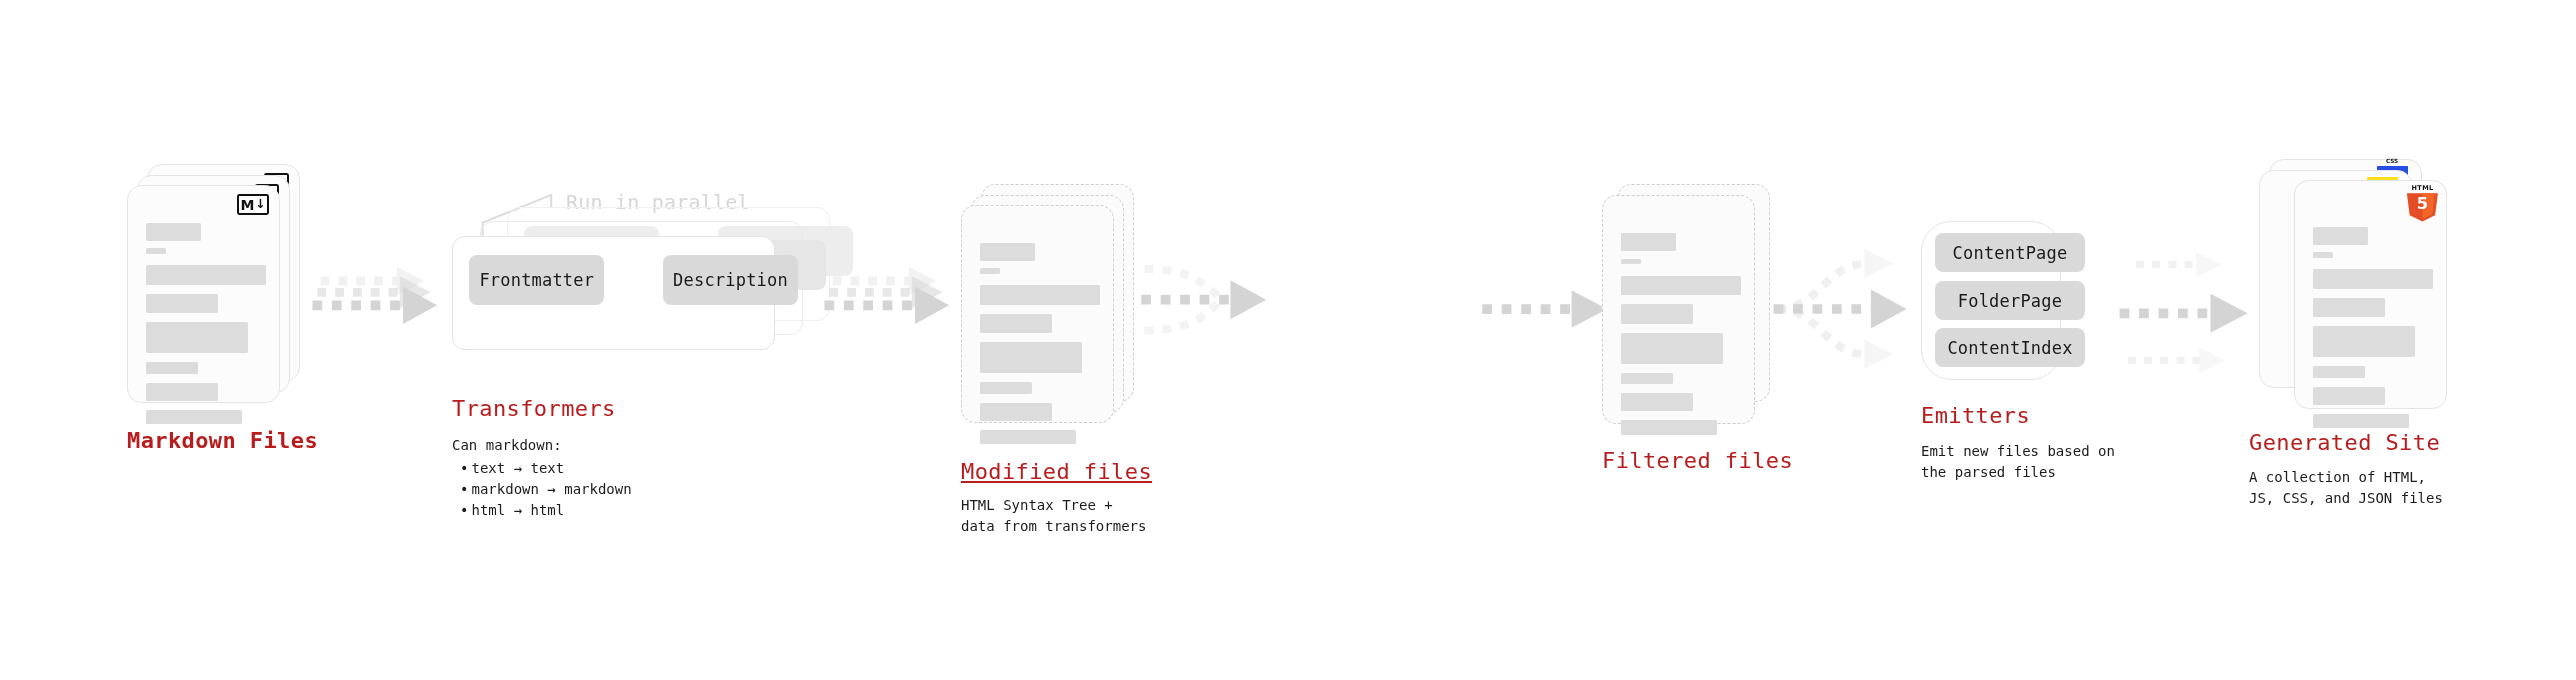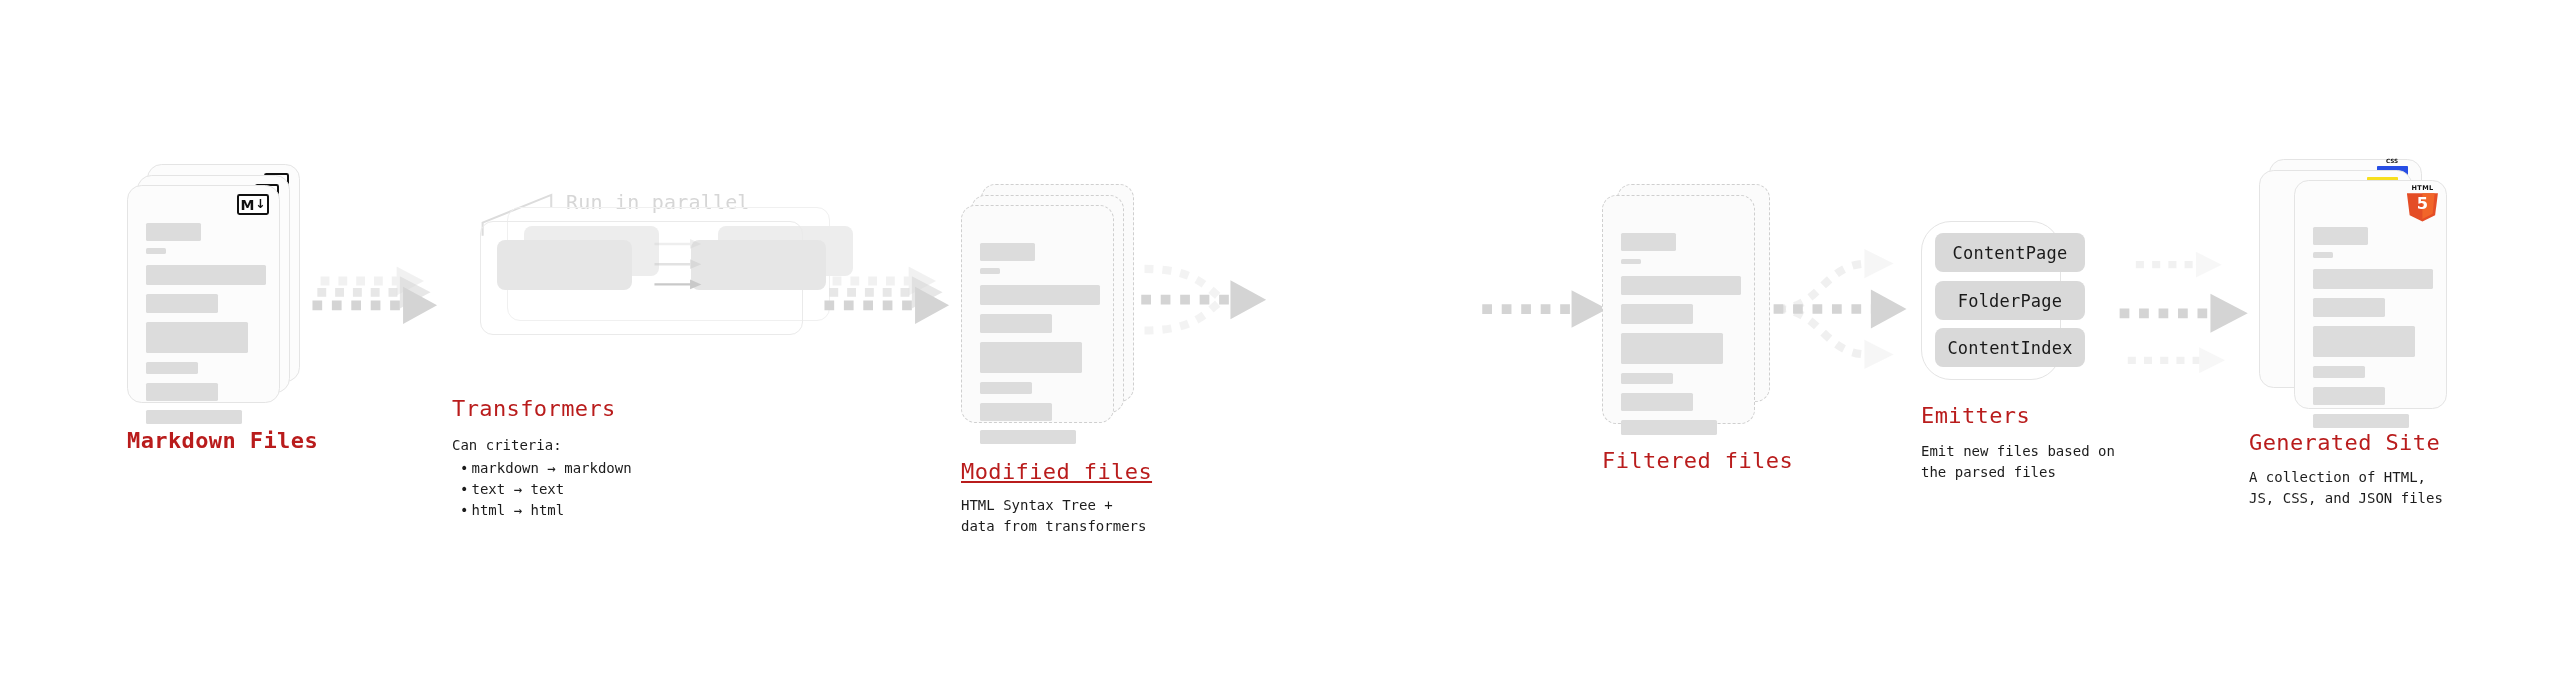--- a/index.html
+++ b/index.html
@@ -198,27 +198,31 @@
         <g opacity="0.6">
             <line x1="0" y1="41" x2="46" y2="41" stroke="#cfcfcf" stroke-width="3"></line>
             <path d="M44 35 L58 41 L44 47 Z" fill="#cfcfcf"></path>
           </g>
         <g opacity="1">
             <line x1="0" y1="66" x2="46" y2="66" stroke="#c9c9c9" stroke-width="3"></line>
             <path d="M44 60 L58 66 L44 72 Z" fill="#c9c9c9"></path>
           </g>
       </svg>
 
+      <div class="group" style="position:absolute;left:0px;top:29px;width:323px;height:114px;">
+        <div class="pill" style="position:absolute;left:16.3px;top:18px;width:135px;height:50px;">Frontmatter</div>
+        <div class="pill" style="position:absolute;left:210px;top:18px;width:135px;height:50px;">Description</div>
+      </div>
     </div>
 
     <div class="cap-title" style="margin-top:26px;">Transformers</div>
-    <div class="cap-sub" style="margin-top:14.6px;">Can criteria:</div>
+    <div class="cap-sub" style="margin-top:14.6px;">Can markdown:</div>
     <div class="cap-list" style="margin-top:1.6px;margin-left:8.1px;">
+      <div class="li">text → text</div>
       <div class="li">markdown → markdown</div>
-      <div class="li">text → text</div>
       <div class="li">html → html</div>
     </div>
   </div>
 
   <div class="node" style="left:821px;top:260px;">
     <svg width="138" height="89" viewBox="0 0 170 110">
       <g opacity="0.30">
         <line x1="14" y1="26" x2="112" y2="26" stroke="#d4d4d4" stroke-width="11" stroke-dasharray="11 11"></line>
         <path d="M108 8 L142 26 L108 44 Z" fill="#d4d4d4"></path>
       </g>

